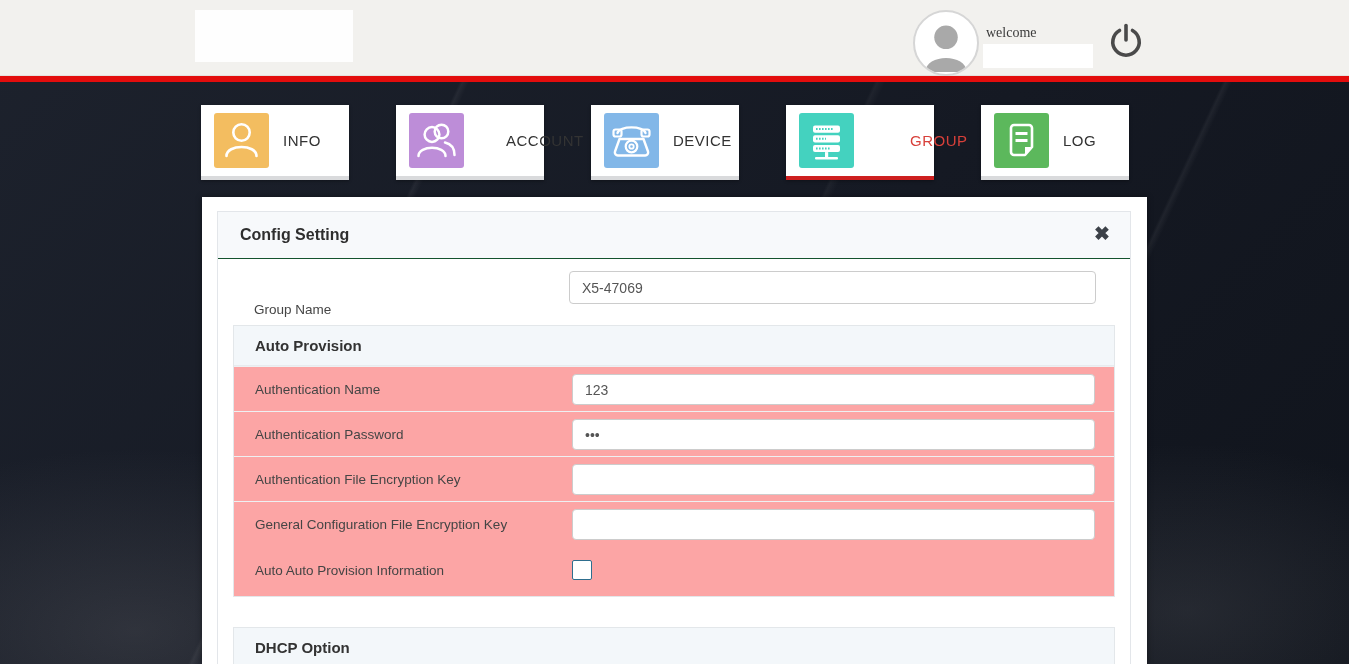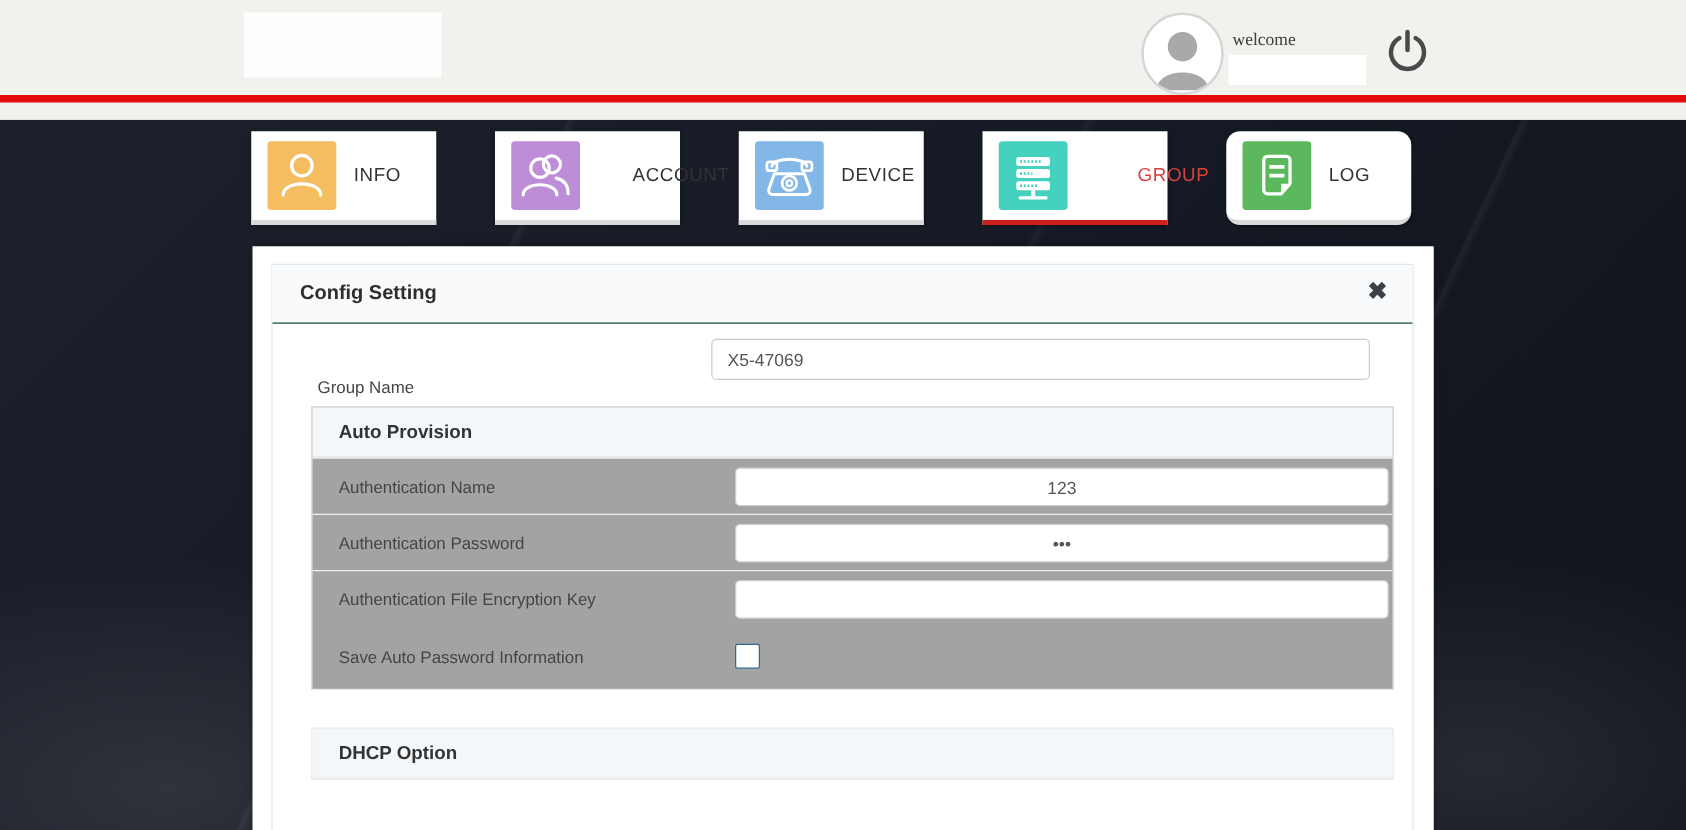--- a/index.html
+++ b/index.html
@@ -10,67 +10,67 @@
       linear-gradient(115deg, rgba(255,255,255,0) 30%, rgba(255,255,255,0.05) 30.2%, rgba(255,255,255,0) 30.6%),
       linear-gradient(115deg, rgba(255,255,255,0) 55%, rgba(255,255,255,0.04) 55.2%, rgba(255,255,255,0) 55.7%),
       linear-gradient(115deg, rgba(255,255,255,0) 76%, rgba(255,255,255,0.05) 76.2%, rgba(255,255,255,0) 76.6%),
       radial-gradient(ellipse 500px 260px at 10% 95%, rgba(120,120,125,0.25), rgba(0,0,0,0) 70%),
       radial-gradient(ellipse 420px 240px at 88% 92%, rgba(110,112,118,0.22), rgba(0,0,0,0) 70%),
       linear-gradient(135deg, #1d222d 0%, #151923 55%, #10141c 100%);
     position:relative;
   }
 
   
-  .topbar { position:absolute; left:0; top:0; width:1349px; height:96px; background:#f2f1ee; border-bottom:1px solid #e4e2df; }
+  .topbar { position:absolute; left:0; top:0; width:1349px; height:76px; background:#f2f1ee; border-bottom:1px solid #e4e2df; }
   .logo-box { position:absolute; left:195px; top:10px; width:158px; height:52px; background:#fefefe; }
   .avatar { position:absolute; left:913px; top:10px; width:66px; height:66px; border-radius:50%;
             background:#fff; border:2px solid #d6d6d6; overflow:hidden; }
   .welcome-label { position:absolute; left:986px; top:25px; font-family:"Liberation Serif", serif; font-size:14px; color:#3b3b3b; }
   .username-redacted { position:absolute; left:983px; top:44px; width:110px; height:24px; background:#ffffff; }
   .power-btn { position:absolute; left:1106px; top:22px; width:40px; height:40px; cursor:pointer; }
 
   .red-bar { position:absolute; left:0; top:76px; width:1349px; height:6px; }
 
   
   .tab-card { position:absolute; top:105px; width:148px; height:75px; background:#ffffff;
               border-bottom:4px solid #d9dadc; display:flex; align-items:center; cursor:pointer;
               box-shadow:0 1px 3px rgba(0,0,0,0.35); }
   .tab-card .tab-icon { width:55px; height:55px; border-radius:3px; margin-left:13px; flex:0 0 auto;
                         display:flex; align-items:center; justify-content:center; }
   .tab-card .tab-label { margin-left:14px; font-size:15px; letter-spacing:0.5px; color:#333; }
   .tab-card.active { border-bottom-color:#ce1f1f; }
   .tab-card.active .tab-label { color:#d8403a; }
   #tab-info { left:201px; } #tab-account { left:396px;gap:28px; } #tab-device { left:591px; }
-  #tab-group { left:786px;gap:42px; } #tab-log { left:981px;border-radius:11px; }
+  #tab-group { left:786px;gap:42px; } #tab-log { left:981px; }
 
   
   .content-wrap { position:absolute; left:202px; top:197px; width:945px; height:467px;
                   background:#ffffff; overflow:hidden; box-shadow:0 0 6px rgba(0,0,0,0.4); }
   .panel { position:absolute; left:15px; top:14px; width:914px; height:700px;
            background:#ffffff; border:1px solid #e3e6ea; }
   .panel-header { height:47px; background:#f7f9fb; border-bottom:1px solid #14532d;
                   display:flex; align-items:center; position:relative; }
   .panel-title { margin-left:22px; font-size:16px; font-weight:bold; color:#2e2e2e; }
   .panel-close { position:absolute; right:20px; top:12px; font-size:19px; font-weight:bold; color:#3c4148; cursor:pointer; line-height:1; }
 
   .row-groupname { height:56px; position:relative; }
   .row-groupname .field-label { position:absolute; left:36px; top:20px;margin-top:23px; }
   .row-groupname .text-input { position:absolute; left:351px; top:12px; width:527px; height:33px; }
 
   .field-label { font-size:13.5px; color:#454545; }
   .text-input { border:1px solid #cccccc; border-radius:4px; background:#fff; color:#555;
                 font-size:14px; font-family:"Liberation Sans", sans-serif; padding:0 12px; outline:none; }
 
-  .section-box { margin:10px 15px 0 31px; border:1px solid #e3e7ea; background:#a3a3a3; }
+  .section-box { margin:10px 15px 0 15px; border:1px solid #e3e7ea; background:#fca5a5; }
   .section-header { height:40px; background:#f3f7fa; border-bottom:1px solid #e8ebee; display:flex; align-items:center; }
   .section-title { margin-left:21px; font-size:15px; font-weight:bold; color:#333; }
   .field-row { height:45px; position:relative; border-top:1px solid #eef0f2; }
   .field-row:first-of-type { border-top:none; }
   .field-row .field-label { position:absolute; left:21px; top:15px; }
-  .field-row .text-input { position:absolute; left:338px; top:7px; width:523px; height:31px;text-align:center; }
+  .field-row .text-input { position:absolute; left:338px; top:7px; width:523px; height:31px; }
   .checkbox-row { height:50px; position:relative; }
   .checkbox-row .field-label { position:absolute; left:21px; top:17px; }
   .checkbox { position:absolute; left:338px; top:14px; width:20px; height:20px;
               border:1px solid #2e6e8e; border-radius:2px; background:#fff; cursor:pointer; }
 
   .section-gap { height:20px; }
 </style>
 </head>
 <body>
 
@@ -185,23 +185,27 @@
       <div class="field-row">
         <span class="field-label">Authentication Password</span>
         <input class="text-input" type="text" value="•••" style="">
       </div>
 
       <div class="field-row">
         <span class="field-label">Authentication File Encryption Key</span>
         <input class="text-input" type="text" value="" style="">
       </div>
 
+      <div class="field-row">
+        <span class="field-label">General Configuration File Encryption Key</span>
+        <input class="text-input" type="text" value="" style="">
+      </div>
 
       <div class="checkbox-row">
-        <span class="field-label">Save Auto Password Information</span>
+        <span class="field-label">Auto Auto Provision Information</span>
         <div class="checkbox" style="border-color: rgb(46, 110, 142);"></div>
       </div>
     </div>
 
     <div class="section-gap"></div>
 
     <div class="section-box">
       <div class="section-header">
         <span class="section-title">DHCP Option</span>
       </div>

